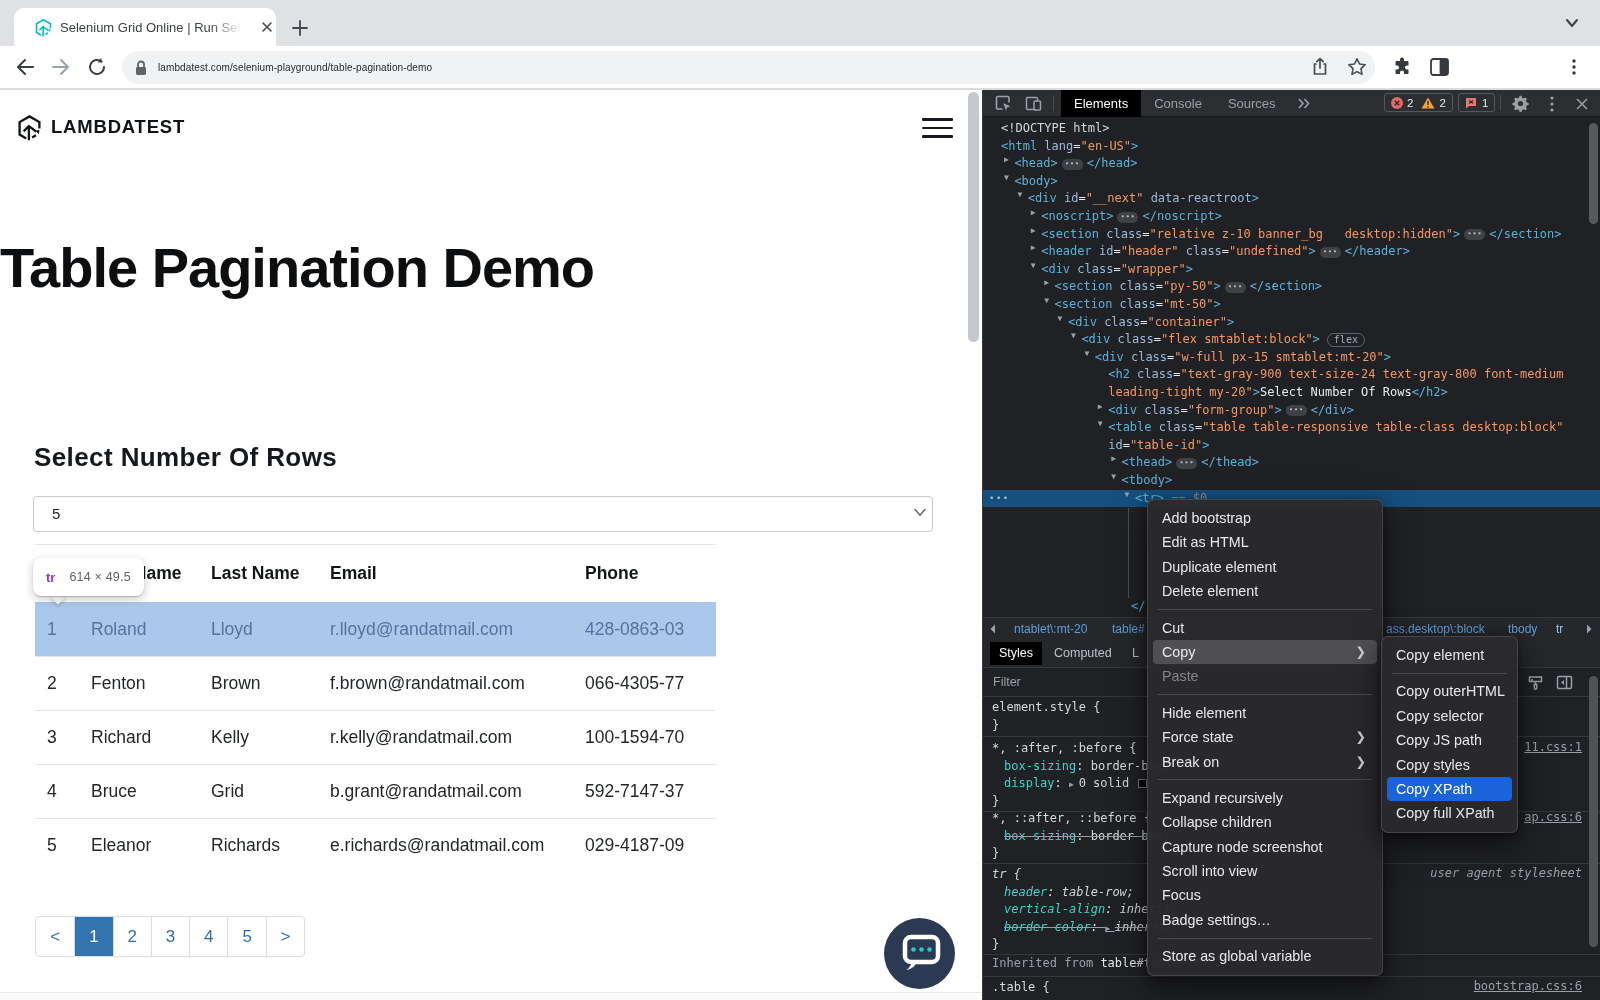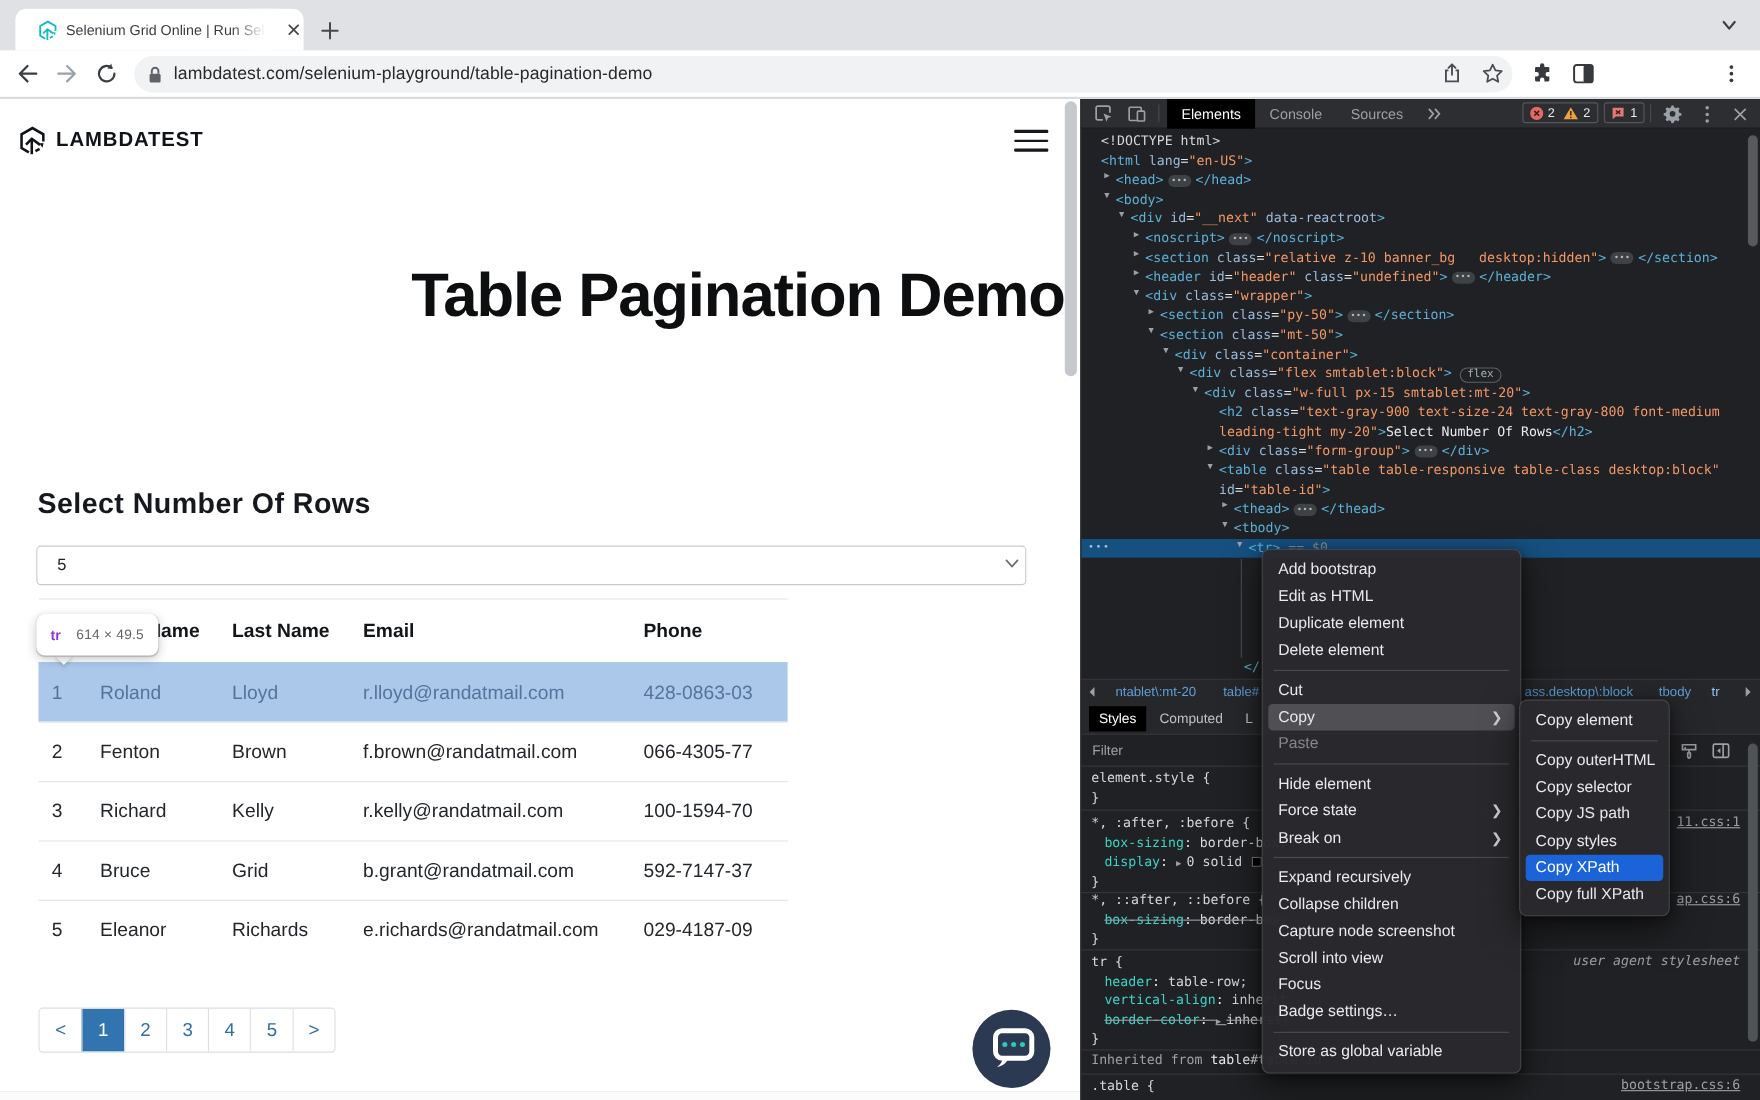--- a/index.html
+++ b/index.html
@@ -7,28 +7,28 @@
 .abs{position:absolute}
 svg{display:block}
 
 #tabstrip{left:0;top:0;width:1600px;height:46px;background:#dfe1e5}
 #tab{left:14px;top:8px;width:262px;height:38px;background:#fff;border-radius:10px 10px 0 0}
 #tab-title{left:46px;top:0;width:200px;height:38px;line-height:39px;font-size:13px;color:#3b3f44;white-space:nowrap;overflow:hidden}
 #tab-fade{left:196px;top:0;width:40px;height:38px;background:linear-gradient(90deg,rgba(255,255,255,0),#fff 80%)}
 #toolbar{left:0;top:46px;width:1600px;height:42px;background:#fff}
 #chromeline{left:0;top:88px;width:1600px;height:2px;background:#dadce0}
 #omnibox{left:122px;top:5px;width:1253px;height:33px;border-radius:17px;background:#f0f2f4}
-#urltext{left:158px;top:5px;height:33px;line-height:34px;font-size:16px;color:#27292d;letter-spacing:.1px}
+#urltext{left:158px;top:5px;height:33px;line-height:34px;font-size:10px;color:#27292d;letter-spacing:.1px}
 
 #page{left:0;top:90px;width:982px;height:910px;background:#fff;overflow:hidden}
 #brand{left:16px;top:22px;height:30px;display:flex;align-items:center}
 #brand-name{font-size:18.5px;font-weight:bold;color:#101418;letter-spacing:.8px;margin-left:8px}
 #hamburger{left:922px;top:28px;width:31px;height:20px}
 #hamburger div{position:absolute;left:0;width:31px;height:2.6px;background:#15181c;border-radius:1px}
-#page-heading{left:0px;top:145px;width:968px;text-align:right;font-size:56px;font-weight:bold;color:#0c0e10;letter-spacing:-1px}
+#page-heading{left:0px;top:145px;width:968px;text-align:left;font-size:56px;font-weight:bold;color:#0c0e10;letter-spacing:-1px}
 #rows-label{left:34px;top:352px;font-size:26px;font-weight:bold;color:#15181c;letter-spacing:.4px}
 #rows-select{left:33px;top:406px;width:900px;height:36px;border:1px solid #c8cacc;border-radius:4px;background:#fff;font-size:15px;color:#202428;line-height:34px;padding-left:18px}
 #select-chevron{left:913px;top:418px}
 #data-table{left:35px;top:454px;width:681px}
 .t-head{display:flex;border-top:1px solid #e4e6e8;height:58px;align-items:center;font-weight:bold;font-size:17.5px;color:#131619}
 .t-row{display:flex;border-top:1px solid #e2e4e6;height:54px;align-items:center;font-size:17.5px;color:#23272b}
 .t-row.hl{background:#abc8eb;border-top-color:#abc8eb;color:#54749c}
 .c0{width:48px;padding-left:12px}.c1{width:120px;padding-left:8px}.c2{width:119px;padding-left:8px}.c3{width:255px;padding-left:8px}.c4{width:131px;padding-left:8px}
 #tooltip{left:33px;top:468px;width:111px;height:38px;background:#fff;border-radius:8px;box-shadow:0 1px 1px rgba(0,0,0,.18),0 3px 10px rgba(0,0,0,.22);display:flex;align-items:center;padding-left:13px}
 #tooltip-caret{left:52px;top:500px;width:12px;height:12px;background:#fff;transform:rotate(45deg);box-shadow:2px 2px 3px rgba(0,0,0,.12)}
@@ -59,21 +59,21 @@
 #dt-crumbs{left:0;top:527px;width:617px;height:22px;background:#26272a;border-top:1px solid #36373a;font-size:12px}
 .crumb{position:absolute;top:0;height:22px;line-height:22px;color:#5d9fd8;white-space:nowrap}
 .crumb.sel{color:#93c7f5}
 #dt-sidetabs{left:0;top:549px;width:617px;height:29px;background:#26272a;border-bottom:1px solid #36373a}
 .side-tab{position:absolute;top:3px;height:23px;line-height:23px;padding:0 9px;color:#bdc1c6;font-size:12.5px}
 .side-tab.sel{background:#000;color:#fff}
 #dt-filter{left:0;top:578px;width:617px;height:29px;border-bottom:1px solid #36373a}
 #filter-label{position:absolute;left:10px;top:0;height:29px;line-height:29px;color:#9aa0a6;font-size:12.5px}
 #dt-styles{left:0;top:607px;width:617px;height:303px;overflow:hidden;font-family:"DejaVu Sans Mono",monospace;font-size:12px}
 .sl{position:absolute;height:17.6px;line-height:17.6px;white-space:pre}
-.sl.it{}
+.sl.it{font-style:italic}
 .sl.strike{text-decoration:line-through;text-decoration-color:#9aa0a6}
 .s-sel{color:#d5d7da}.s-prop{color:#3dd4c7}.s-val{color:#d5d7da}.s-brace{color:#d5d7da}.s-dim{color:#9aa0a6}
 .s-link{position:absolute;color:#9aa0a6;text-decoration:underline;text-align:right;right:18px}
 .s-sep{position:absolute;left:0;width:617px;height:1px;background:#36373a}
 .sw{display:inline-block;width:9px;height:9px;background:#000;border:1px solid #77797c;vertical-align:-1px;margin:0 2px}
 .exp{color:#9aa0a6;font-size:8px}
 #styles-scrollbar{left:606px;top:586px;width:9px;height:271px;border-radius:5px;background:#505356}
 #tree-scrollbar{left:606px;top:33px;width:9px;height:101px;border-radius:5px;background:#57595c}
 
 .menu{position:absolute;background:rgba(42,42,46,.975);border:1px solid rgba(120,120,125,.35);border-radius:7px;box-shadow:0 12px 34px rgba(0,0,0,.55),0 2px 8px rgba(0,0,0,.4);padding:6px 0;z-index:50}

